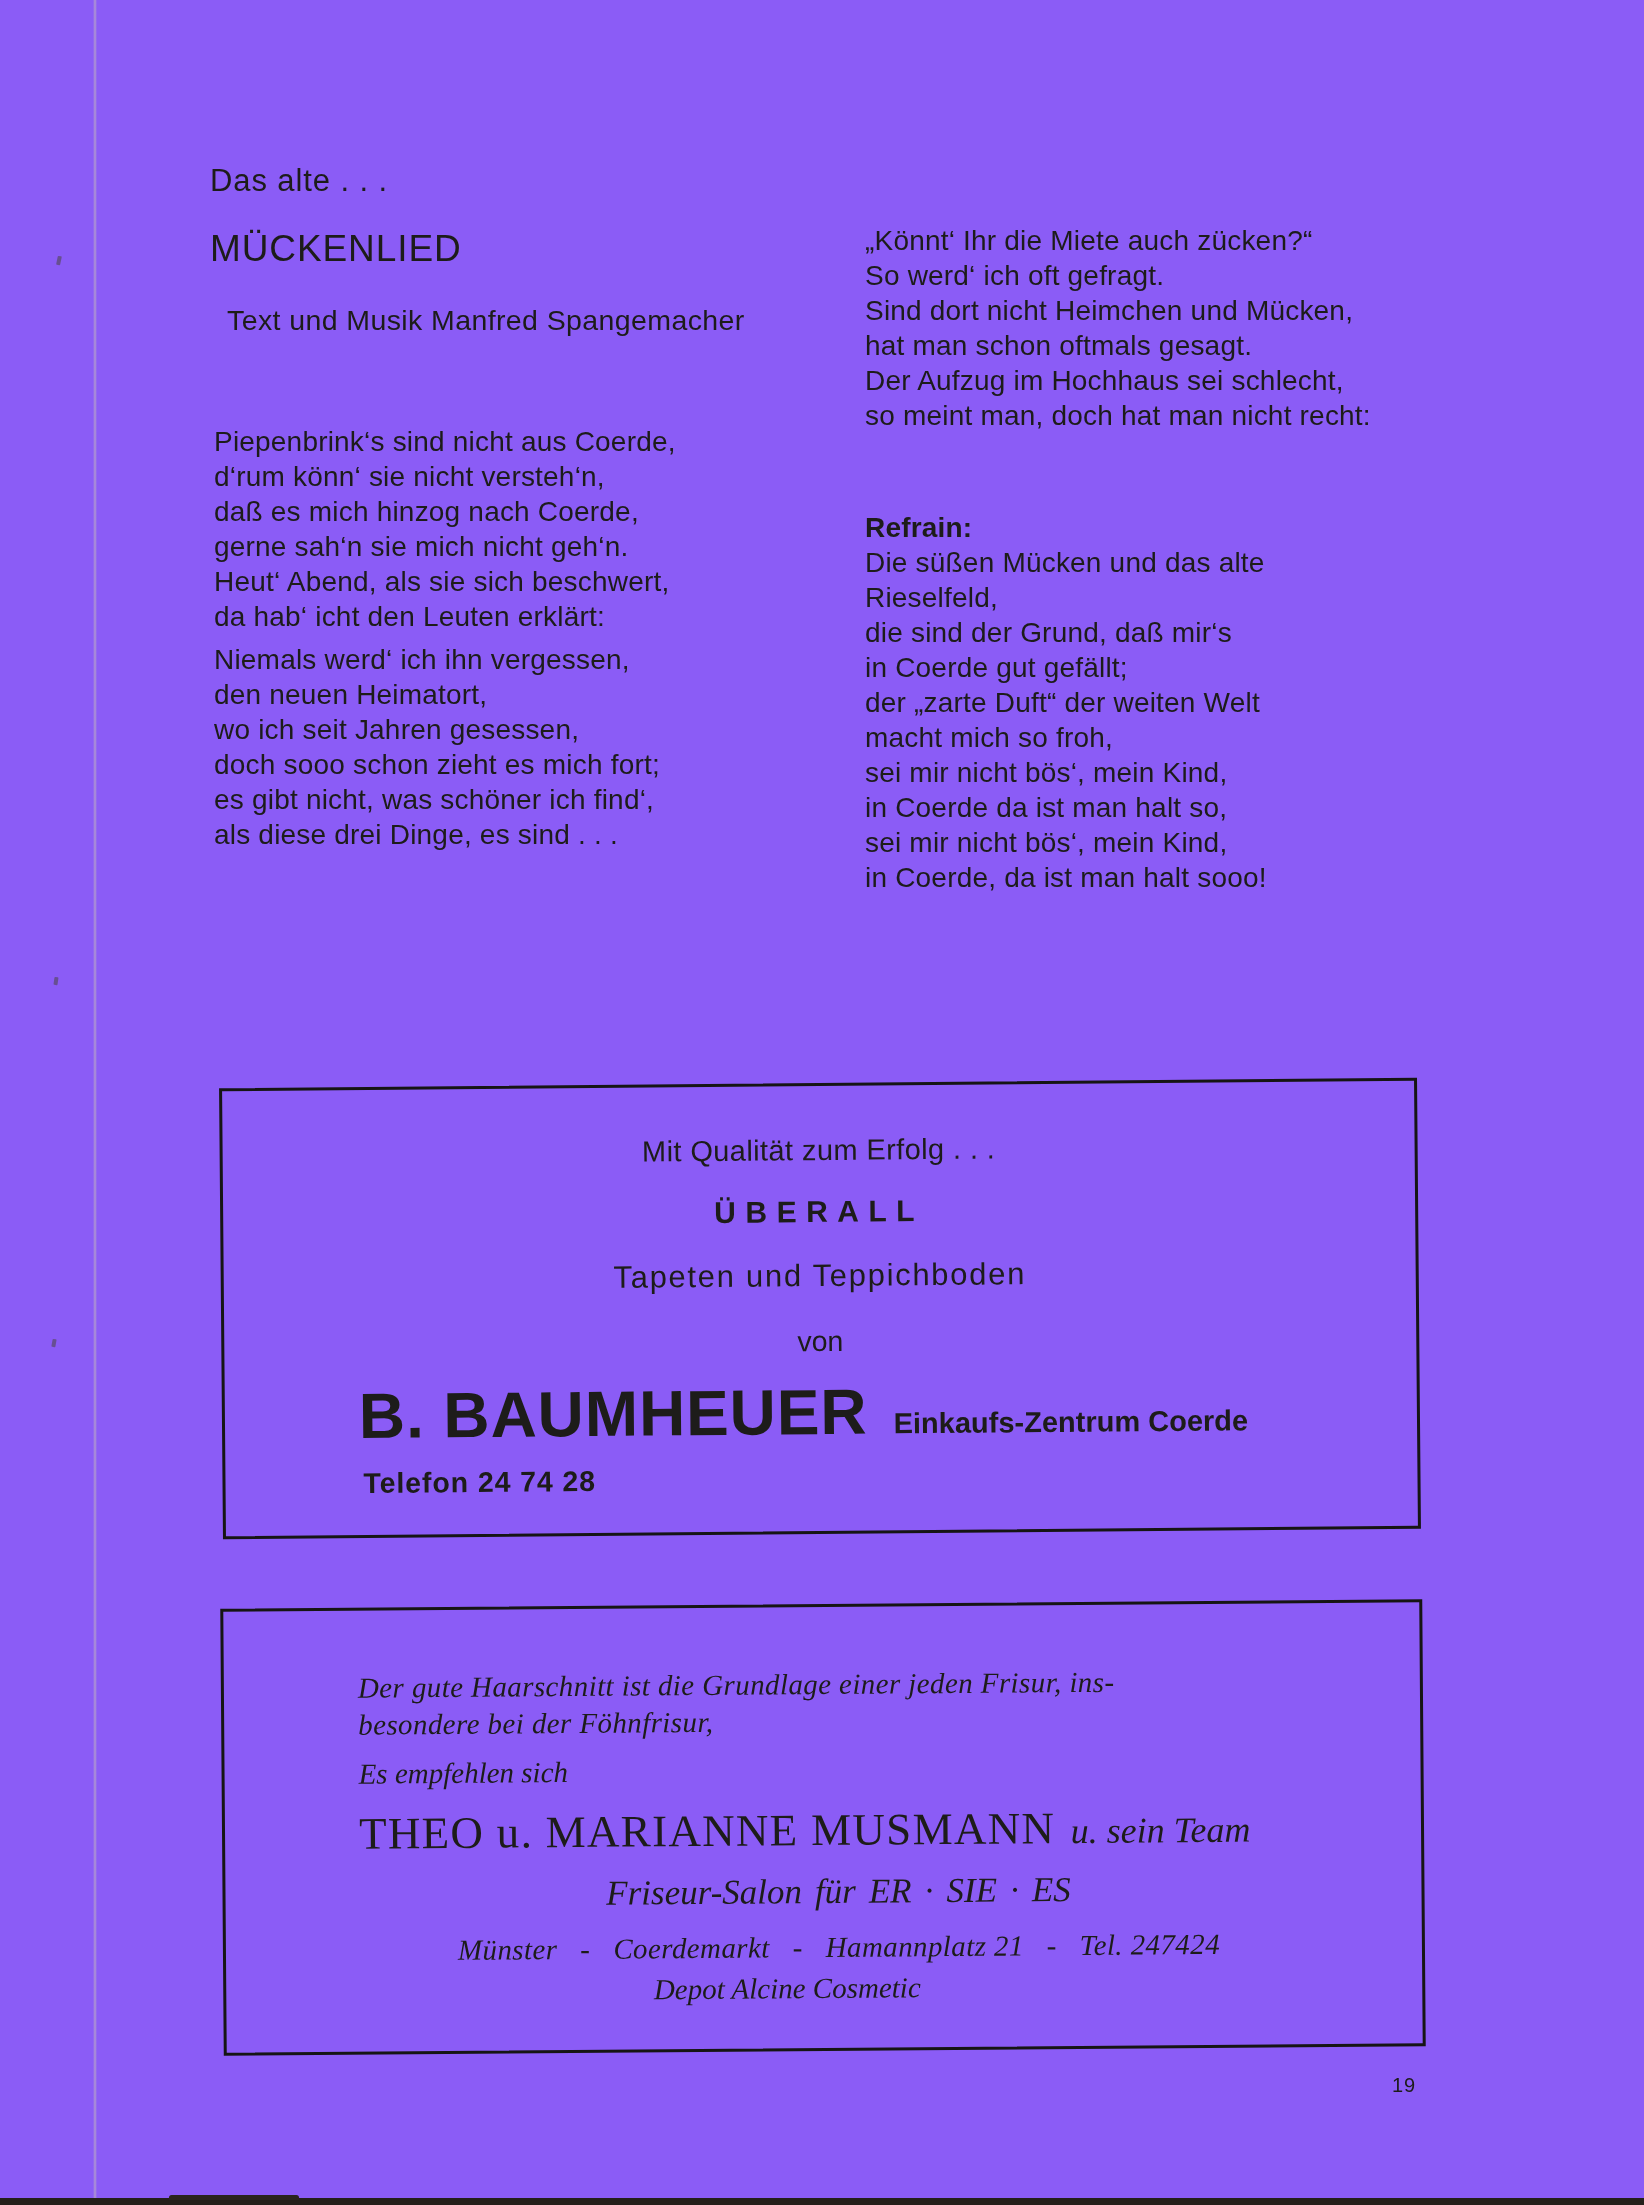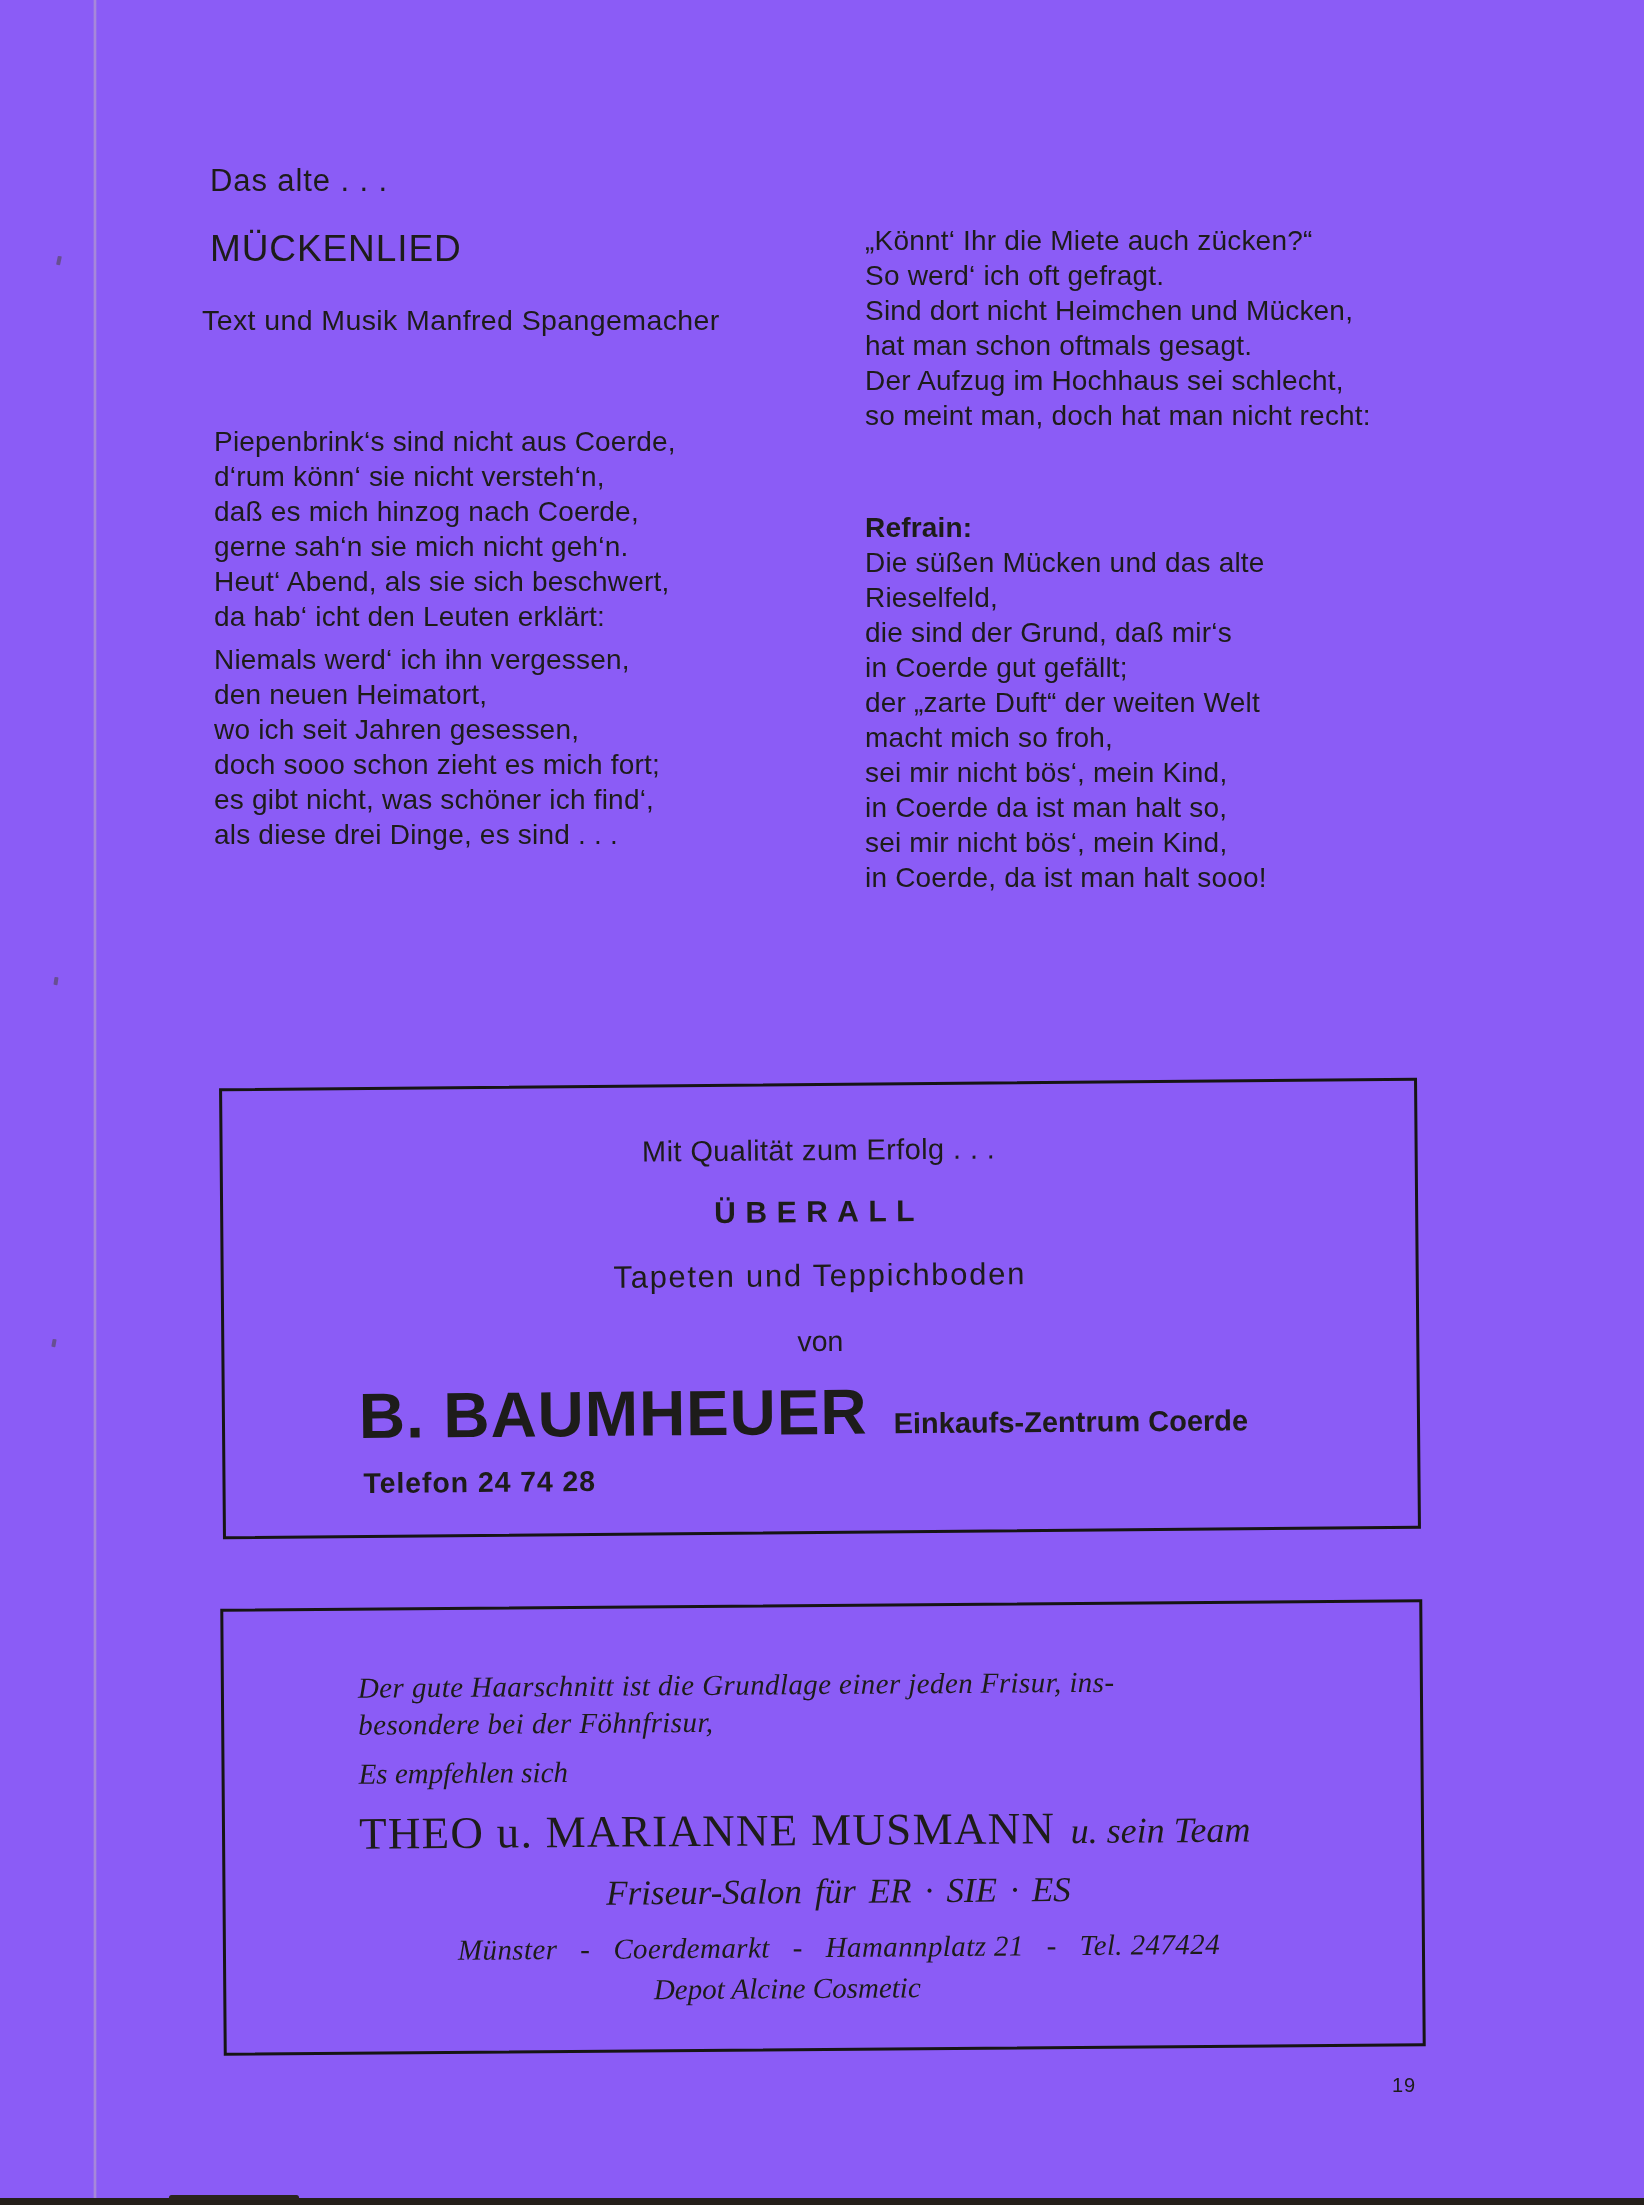--- a/index.html
+++ b/index.html
@@ -15,21 +15,21 @@
     position:absolute;left:93px;top:0;width:3.5px;height:2205px;
     background:linear-gradient(90deg, rgba(205,198,178,0) 0%, rgba(205,198,178,.55) 50%, rgba(205,198,178,0) 100%);
   }
   .speck{position:absolute;background:#4a453f;opacity:.55;border-radius:0.9px;}
   .speck.s1{left:57px;top:256px;width:3.5px;height:8.6px;transform:rotate(12deg);}
   .speck.s2{left:54px;top:977px;width:3.5px;height:7.8px;transform:rotate(8deg);}
   .speck.s3{left:52px;top:1339px;width:3.5px;height:7.8px;transform:rotate(10deg);}
 
   .pretitle{position:absolute;left:210px;top:163px;font-size:31px;letter-spacing:0.9px;}
   .title{position:absolute;left:210px;top:228px;font-size:37px;letter-spacing:0.9px;font-weight:normal;margin:0;}
-  .credit{position:absolute;left:202px;top:304px;font-size:28.5px;letter-spacing:0.4px;}
+  .credit{position:absolute;left:227px;top:304px;font-size:28.5px;letter-spacing:0.4px;}
 
   .verse p, .rightcol p{margin:0;font-size:28px;line-height:35px;letter-spacing:0.2px;white-space:nowrap;}
   .verse{position:absolute;left:214px;}
   .v1{top:424px;}
   .v2{top:642px;}
   .rightcol{position:absolute;left:865px;top:223px;}
   .rightcol .refrain{margin-top:77px;}
   .refrain-label{font-weight:bold;}
 
   .ad{position:absolute;border:3.5px solid #161514;background:transparent;box-sizing:border-box;}

